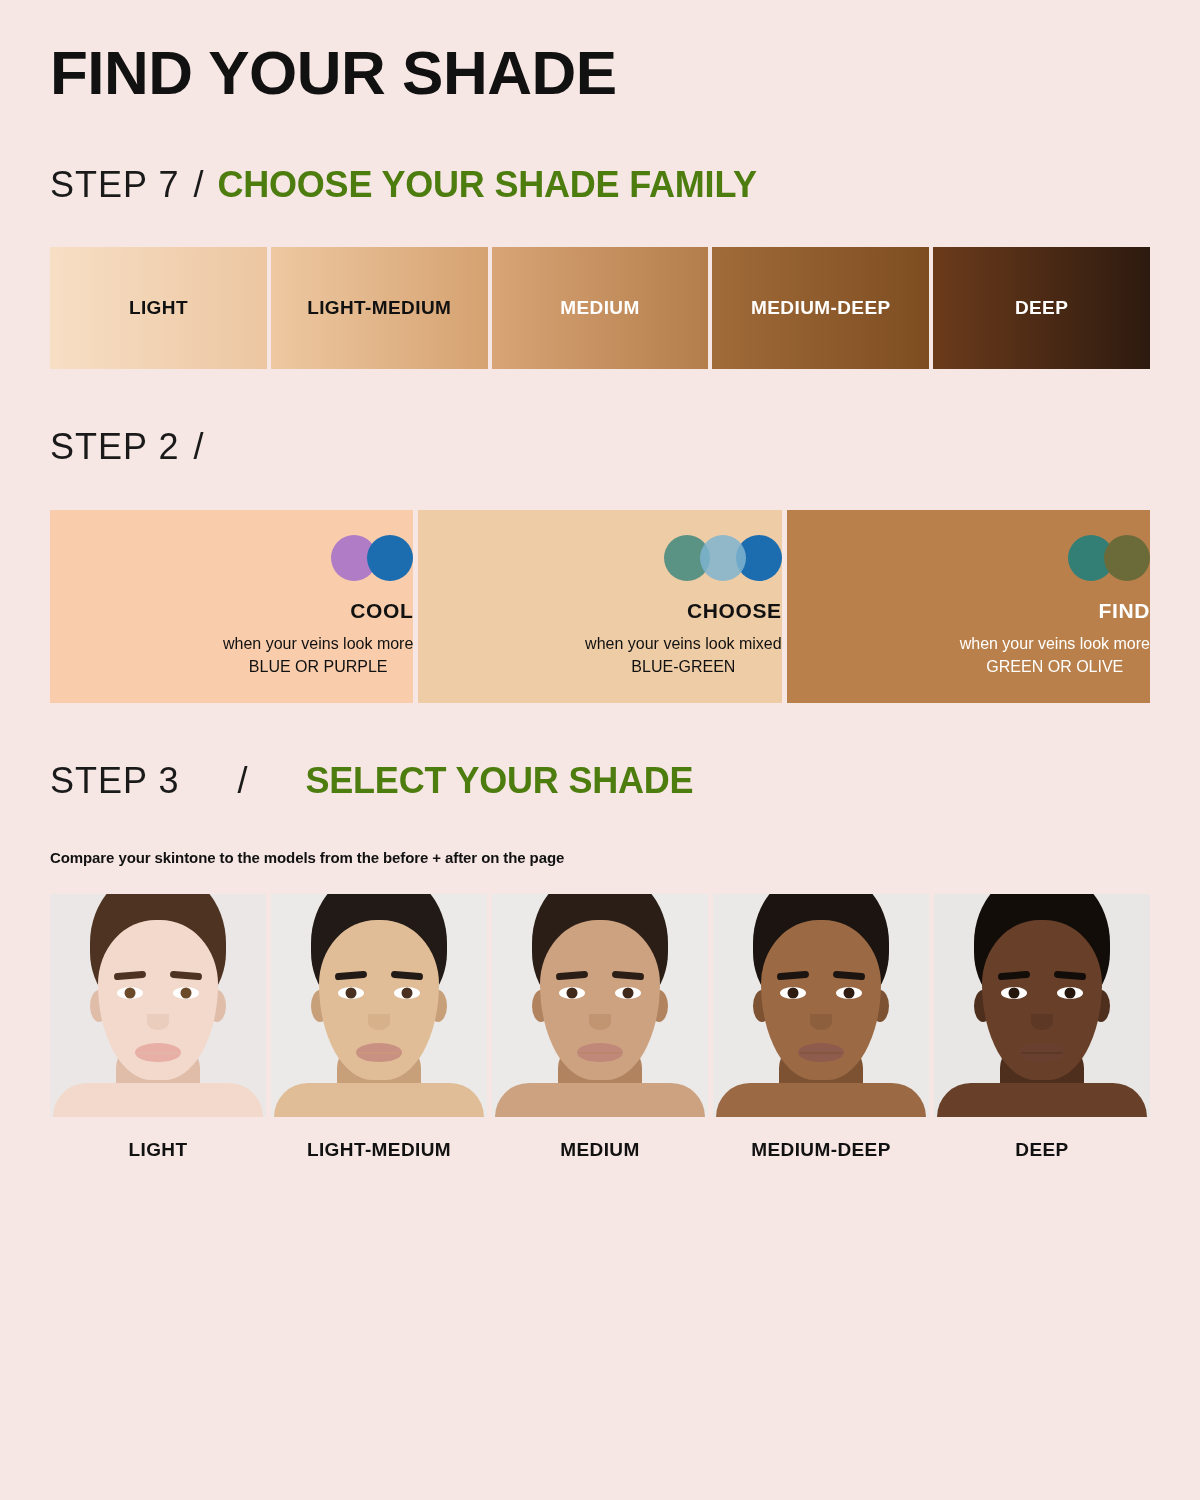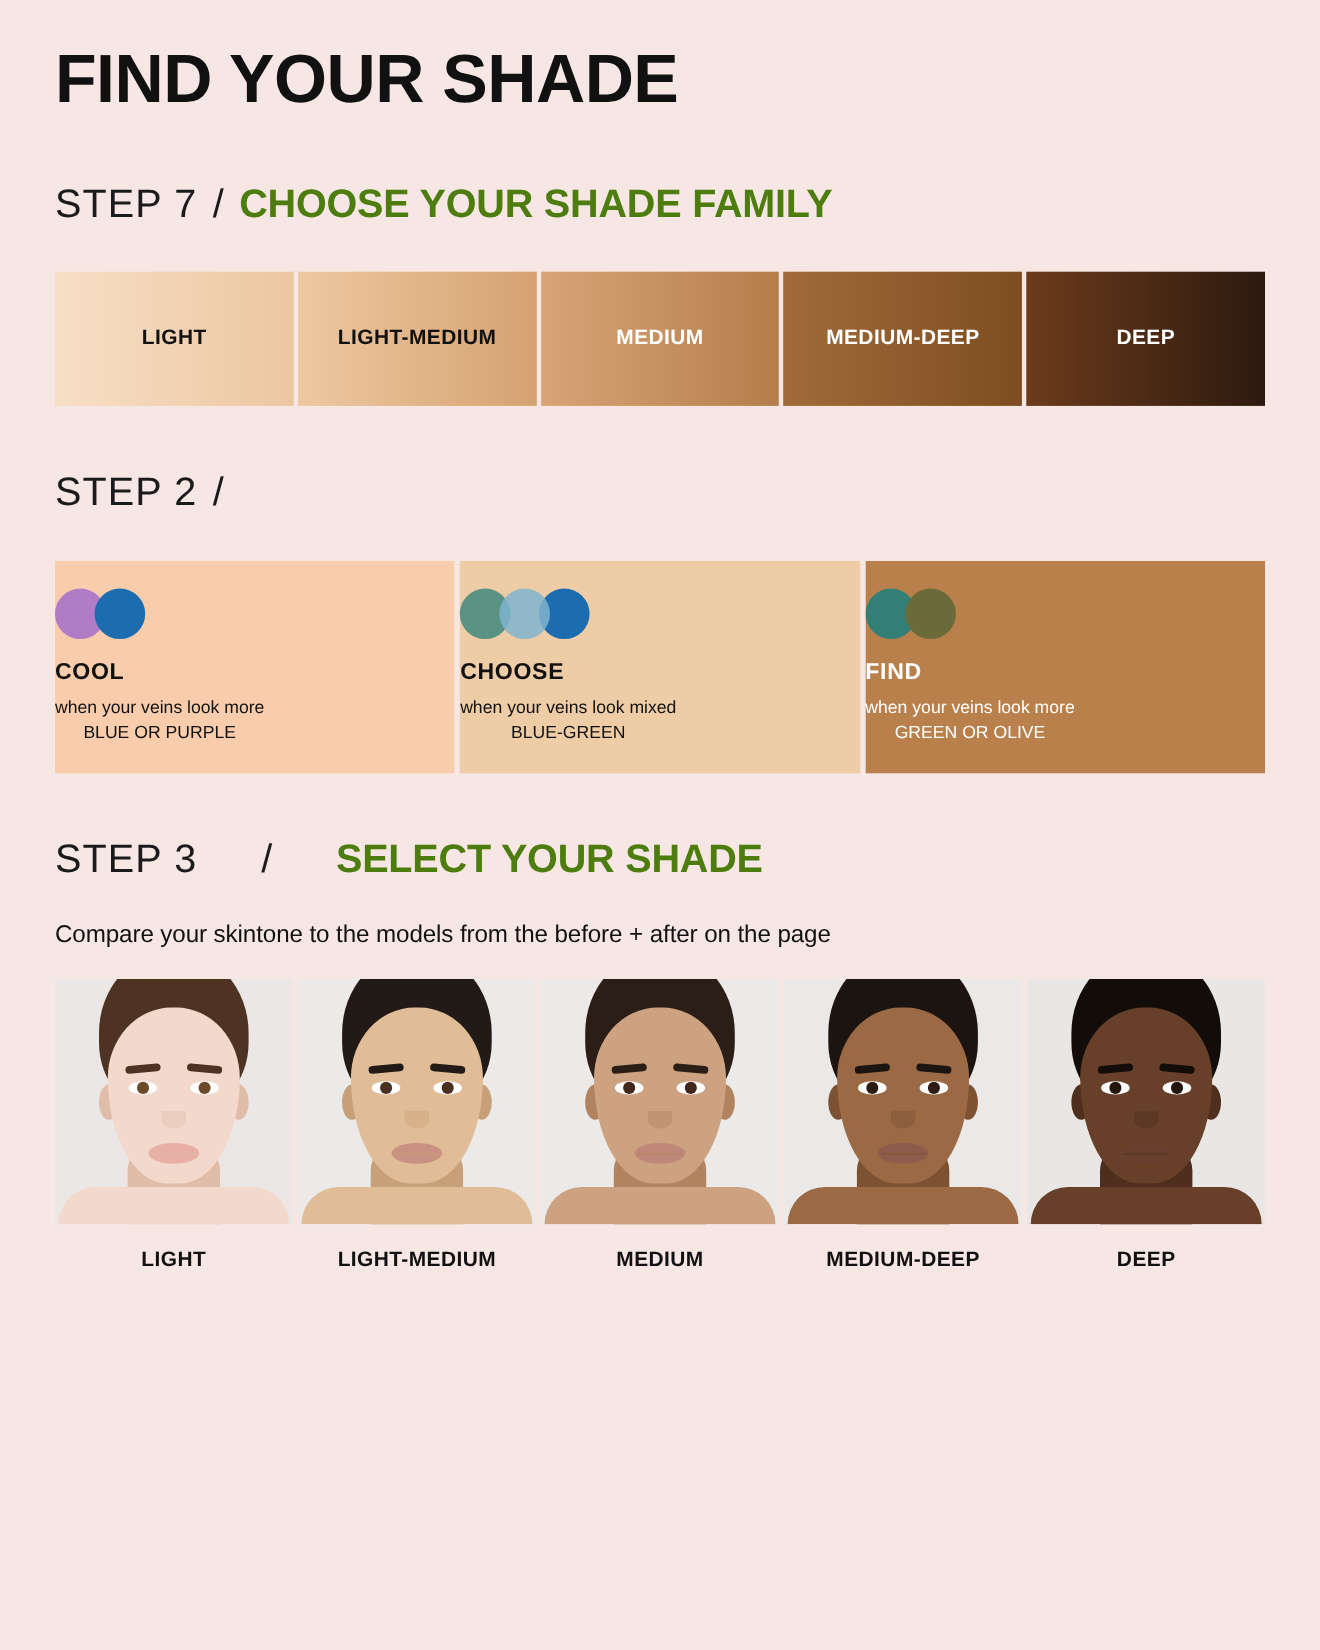--- a/index.html
+++ b/index.html
@@ -86,21 +86,21 @@
   .undertone-row {
     display: flex;
     gap: 5px;
     margin-top: 42px;
     height: 193px;
   }
   .undertone-card {
     flex: 1 1 0;
     display: flex;
     flex-direction: column;
-    align-items: flex-start;
+    align-items: flex-end;
     justify-content: flex-start;
     padding-top: 25px;
     box-sizing: border-box;
   }
   .dots {
     position: relative;
     height: 46px;
     display: flex;
     align-items: center;
     justify-content: center;
@@ -124,23 +124,23 @@
     line-height: 1.45;
     text-align: center;
     font-weight: 400;
   }
   .undertone-desc .emph {
     display: block;
   }
 
   
   .step3-sub {
-    font-size: 22px;
-    font-weight: normal;
-    margin-top: 34px;
+    font-size: 15px;
+    font-weight: bold;
+    margin-top: 47px;
     letter-spacing: -0.1px;
   }
 
   .models-row {
     display: flex;
     gap: 5px;
     margin-top: 28px;
   }
   .model-cell {
     flex: 1 1 0;

